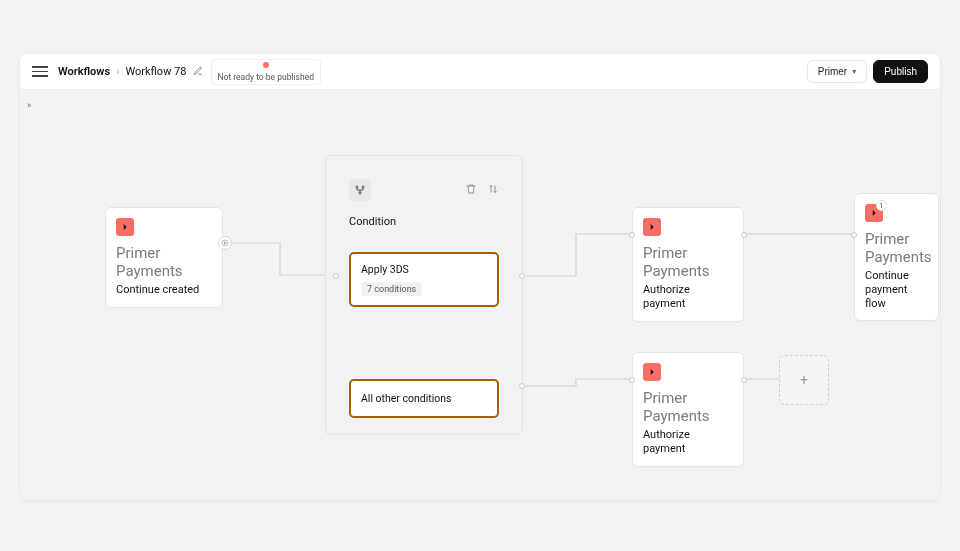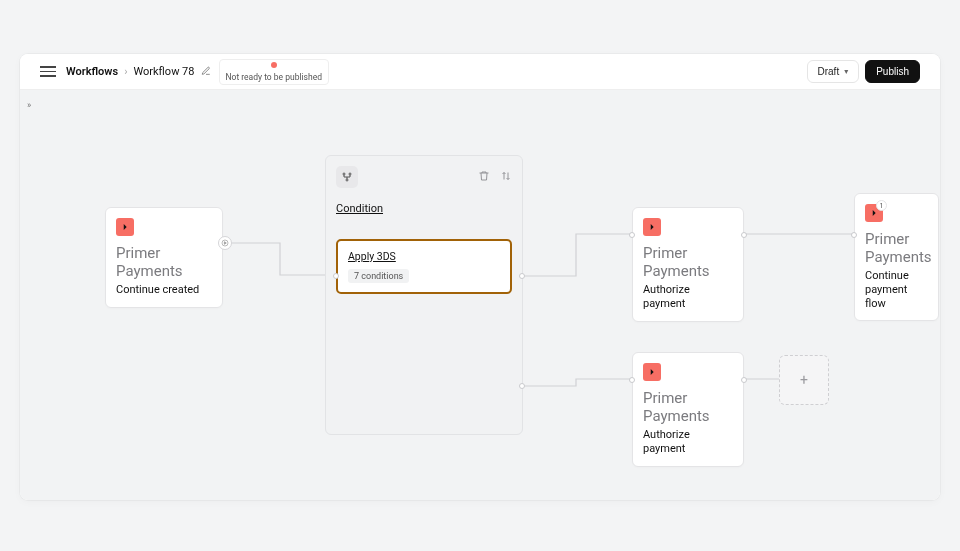--- a/index.html
+++ b/index.html
@@ -18,21 +18,21 @@
     width: 920px; height: 446px;
     background: #fff;
     border-radius: 8px;
     box-shadow: 0 0 0 1px rgba(0,0,0,0.03), 0 2px 8px rgba(0,0,0,0.03);
     overflow: hidden;
   }
   .header {
     height: 36px;
     display: flex;
     align-items: center;
-    padding: 0 20px;
+    padding: 0 12px;
     border-bottom: 1px solid #eee;
     background: #fff;
     position: relative;
   }
   .hamburger {
     width: 16px; height: 16px;
     display: flex; flex-direction: column; justify-content: center; gap: 3px;
     margin-right: 10px;
     cursor: pointer;
   }
@@ -99,22 +99,21 @@
   }
   .node .icon-box svg { width: 10px; height: 10px; }
   .node .subtitle { font-size: 15px; color: #7b7b7f; margin-bottom: 3px; }
   .node .title { font-size: 11px; color: #111; line-height: 1.25; }
 
   .condition-panel {
     position: absolute;
     background: #f1f2f3;
     border: 1px solid #e2e3e5;
     border-radius: 6px;
-    padding: 10px;
-    text-decoration: underline;
+    padding: 23px;
   }
   .condition-head { display: flex; align-items: center; }
   .grab-box {
     width: 22px; height: 22px;
     background: #e8e8ea;
     border-radius: 5px;
     display: flex; align-items: center; justify-content: center;
     font-size: 10px;
     color: #555;
   }
@@ -214,21 +213,21 @@
             <path d="M16.5 3.5a2.1 2.1 0 013 3L7 19l-4 1 1-4z"></path>
           </svg>
       </span>
     </div>
     <div class="status-badge">
       <span class="status-dot"></span>
       <span>Not ready to be published</span>
     </div>
     <div class="header-right">
       <button class="btn">
-        <span>Draft</span>
+        <span>Primer</span>
         <span class="chevron">▾</span>
       </button>
       <button class="btn dark">
         <span>Publish</span>
       </button>
     </div>
   </div>
 
   <div class="canvas">
 
@@ -286,20 +285,23 @@
           </span>
         </div>
       </div>
       <div class="condition-title">Condition</div>
 
       <div class="cond-row" style="margin-top:24px;">
         <div class="label">Apply 3DS</div>
         <span class="chip">7 conditions</span>
       </div>
 
+      <div class="cond-row" style="margin-top:72px; padding:11px 10px;">
+        <div class="label">All other conditions</div>
+      </div>
     </div>
     <div class="port" style="left:313px; top:183px;"></div>
     <div class="port" style="left:499px; top:183px;"></div>
     <div class="port" style="left:499px; top:293px;"></div>
 
     <div class="node" style="left:612px; top:117px; width:112px;">
       <div class="icon-box">
         <svg viewBox="0 0 24 24" fill="#111">
             <path d="M9 5l7 7-7 7z"></path>
           </svg>

